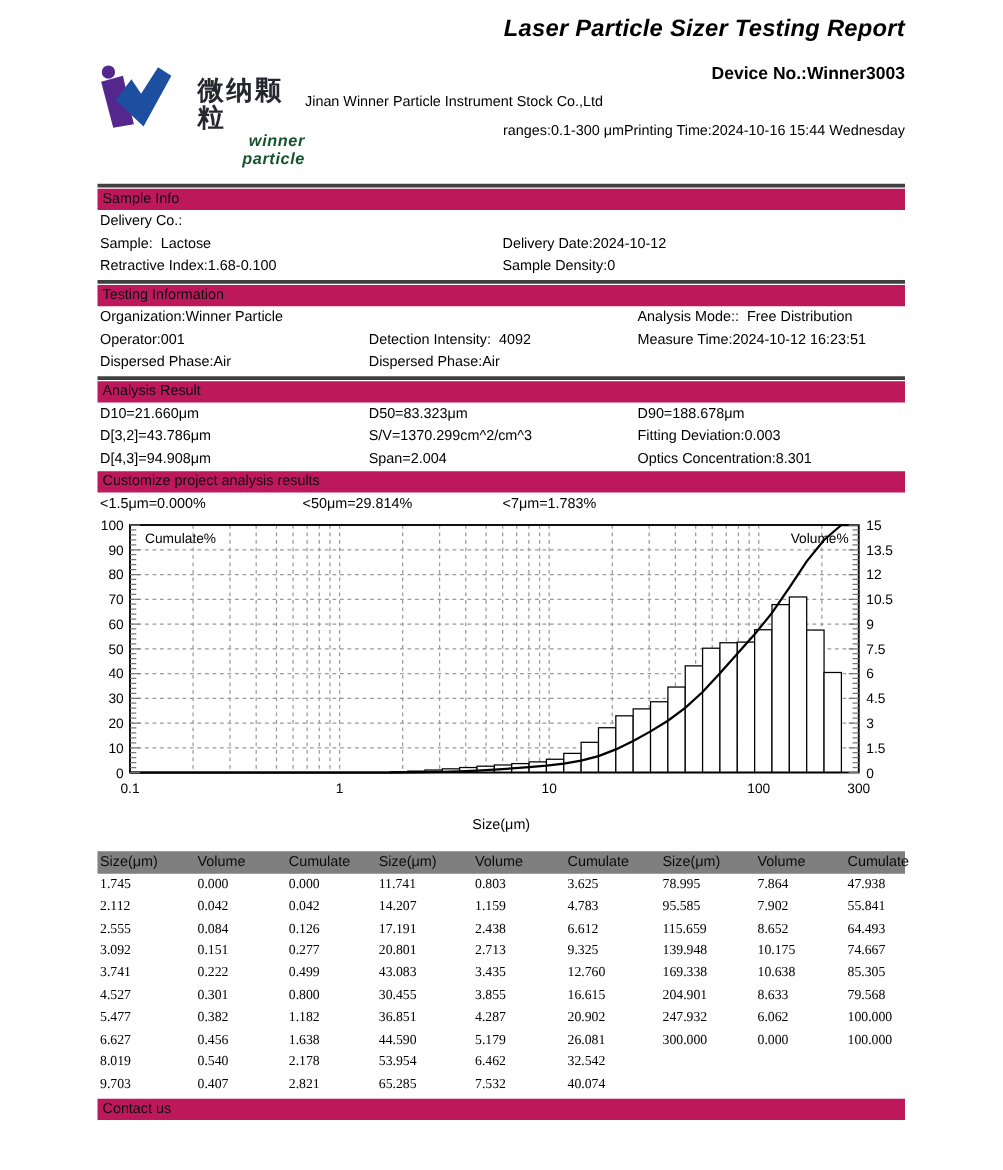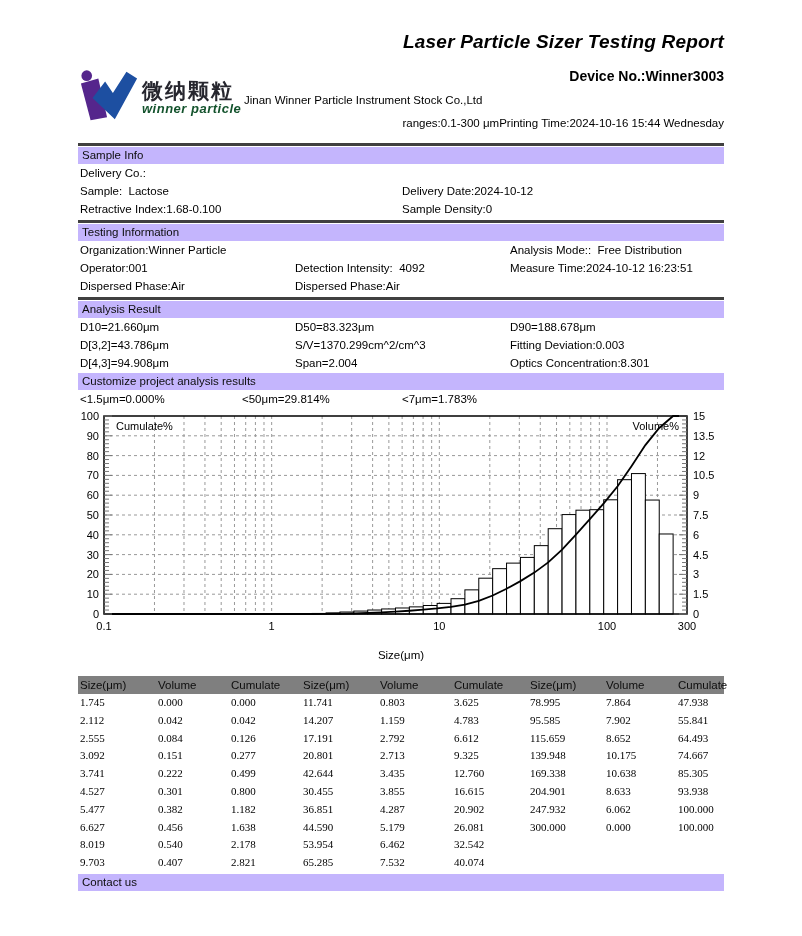--- a/index.html
+++ b/index.html
@@ -1,30 +1,30 @@
 <!DOCTYPE html>
 <html><head>
 <meta charset="utf-8">
 <style>
   html,body{margin:0;padding:0;background:#fff;}
   body{width:802px;height:936px;font-family:"Liberation Sans",sans-serif;color:#000;overflow:hidden;}
-  .page{padding:30px 78px 0 78px;width:646px;}
+  .page{padding:12px 78px 0 78px;width:646px;}
   .title{font-size:19px;font-weight:bold;font-style:italic;text-align:right;line-height:24px;letter-spacing:.2px;}
   .header-row{display:flex;margin-top:14px;}
   .logo-wrap{width:166px;display:flex;align-items:flex-start;}
   .logo-svg{flex:0 0 auto;}
-  .logo-text{margin-left:2px;margin-top:12px;}
+  .logo-text{margin-left:18px;margin-top:12px;}
   .brand-cn{font-size:21px;font-weight:bold;letter-spacing:2px;color:#26262e;line-height:22px;}
   .brand-en{font-size:13px;font-weight:bold;font-style:italic;color:#14532d;line-height:14px;text-align:right;letter-spacing:.5px;}
   .header-right{flex:1;display:flex;flex-direction:column;}
   .device-no{font-size:14px;font-weight:bold;text-align:right;line-height:16px;}
   .company{font-size:11.5px;margin-top:9px;line-height:14px;}
   .ranges-row{display:flex;justify-content:flex-end;font-size:11.5px;margin-top:9px;line-height:14px;}
   .dark-line{height:3px;background:#404040;margin-top:13px;}
-  .sec-bar{background:#c4b5fd;color:#0d0d0d;font-size:11.5px;padding:2px 4px;line-height:13px;margin-top:1px;}
+  .sec-bar{background:#be185d;color:#0d0d0d;font-size:11.5px;padding:2px 4px;line-height:13px;margin-top:1px;}
   .row{display:grid;font-size:11.5px;line-height:13px;padding:2.5px 2px;white-space:pre;}
   .cols-2a{grid-template-columns:322px auto;}
   .cols-3a{grid-template-columns:215px 215px auto;}
   .cols-3b{grid-template-columns:162px 160px auto;}
   .chart-block{margin-top:2px;}
   .xlabel{text-align:center;font-size:11.5px;line-height:15px;}
   .table-block{margin-top:13px;}
   .tgrid{display:grid;grid-template-columns:78px 73px 72px 77px 74px 76px 76px 72px auto;}
   .thead{background:#7f7f7f;color:#0d0d0d;font-size:11.5px;padding:2.5px 2px;line-height:13px;}
   .trow{font-size:11px;line-height:13.8px;padding:2px 2px;font-family:Liberation Serif, serif;}
@@ -352,58 +352,58 @@
           <span class="tcell">4.783</span>
           <span class="tcell">95.585</span>
           <span class="tcell">7.902</span>
           <span class="tcell">55.841</span>
         </div>
         <div class="tgrid trow">
           <span class="tcell">2.555</span>
           <span class="tcell">0.084</span>
           <span class="tcell">0.126</span>
           <span class="tcell">17.191</span>
-          <span class="tcell">2.792</span>
+          <span class="tcell">2.438</span>
           <span class="tcell">6.612</span>
           <span class="tcell">115.659</span>
           <span class="tcell">8.652</span>
           <span class="tcell">64.493</span>
         </div>
         <div class="tgrid trow">
           <span class="tcell">3.092</span>
           <span class="tcell">0.151</span>
           <span class="tcell">0.277</span>
           <span class="tcell">20.801</span>
           <span class="tcell">2.713</span>
           <span class="tcell">9.325</span>
           <span class="tcell">139.948</span>
           <span class="tcell">10.175</span>
           <span class="tcell">74.667</span>
         </div>
         <div class="tgrid trow">
           <span class="tcell">3.741</span>
           <span class="tcell">0.222</span>
           <span class="tcell">0.499</span>
-          <span class="tcell">42.644</span>
+          <span class="tcell">43.083</span>
           <span class="tcell">3.435</span>
           <span class="tcell">12.760</span>
           <span class="tcell">169.338</span>
           <span class="tcell">10.638</span>
           <span class="tcell">85.305</span>
         </div>
         <div class="tgrid trow">
           <span class="tcell">4.527</span>
           <span class="tcell">0.301</span>
           <span class="tcell">0.800</span>
           <span class="tcell">30.455</span>
           <span class="tcell">3.855</span>
           <span class="tcell">16.615</span>
           <span class="tcell">204.901</span>
           <span class="tcell">8.633</span>
-          <span class="tcell">93.938</span>
+          <span class="tcell">79.568</span>
         </div>
         <div class="tgrid trow">
           <span class="tcell">5.477</span>
           <span class="tcell">0.382</span>
           <span class="tcell">1.182</span>
           <span class="tcell">36.851</span>
           <span class="tcell">4.287</span>
           <span class="tcell">20.902</span>
           <span class="tcell">247.932</span>
           <span class="tcell">6.062</span>

